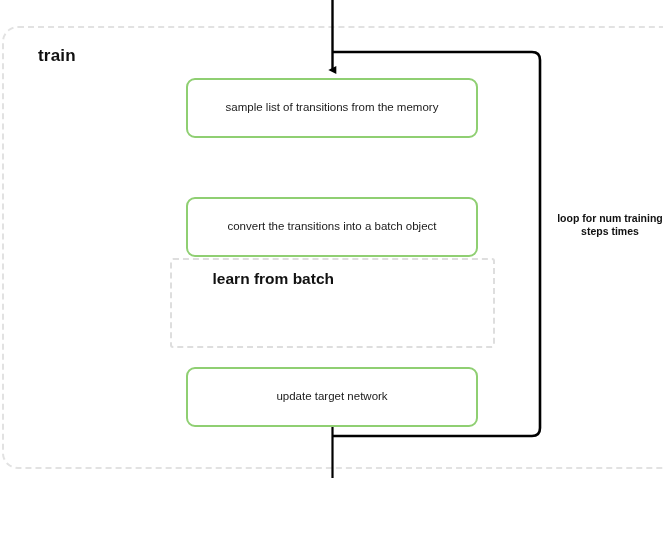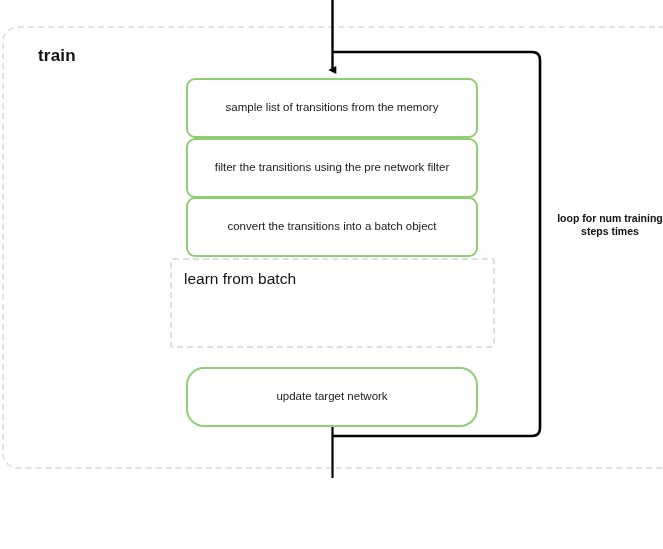--- a/index.html
+++ b/index.html
@@ -63,43 +63,44 @@
   .step-box span {
     font-size: 11.5px;
     color: #1a1a1a;
     text-align: center;
     line-height: 1.2;
   }
 
   #step-sample  { top: 78px; }
   #step-filter  { top: 138px; }
   #step-convert { top: 197px; }
-  #step-update  { top: 367px; border-radius: 18px; }
+  #step-update  { top: 367px; }
 
   
   .subblock {
     position: absolute;
     left: 170px;
     top: 258px;
     width: 325px;
     height: 90px;
     box-sizing: border-box;
     background: #ffffff;
     border: 2px dashed #dedede;
     border-radius: 3px;
   }
   .subblock-title {
     position: absolute;
     left: 12px;
     top: 8px;
     width: 150px;
     font-size: 15.5px;
-    font-weight: normal;
+    font-weight: bold;
     color: #111111;
     line-height: 1.45;
+    text-align: right;
   }
 
   
   #flow-svg {
     position: absolute;
     left: 0; top: 0;
     width: 663px;
     height: 549px;
     pointer-events: none;
   }
@@ -138,23 +139,20 @@
 
     <path d="M332.5,52 L532,52 Q540,52 540,60 L540,428 Q540,436 532,436 L332.5,436" stroke="#000000" stroke-width="2.6" fill="none" stroke-linecap="butt"></path>
 
     <path d="M332.5,411 L332.5,478" stroke="#000000" stroke-width="2.2" fill="none"></path>
   </svg>
 
   <div class="step-box" id="step-sample">
     <span>sample list of transitions from the memory</span>
   </div>
 
-  <div class="step-box" id="step-filter">
-    <span>filter the transitions using the pre network filter</span>
-  </div>
 
   <div class="step-box" id="step-convert">
     <span>convert the transitions into a batch object</span>
   </div>
 
   <div class="subblock">
     <div class="subblock-title">learn from batch</div>
   </div>
 
   <div class="step-box" id="step-update">

